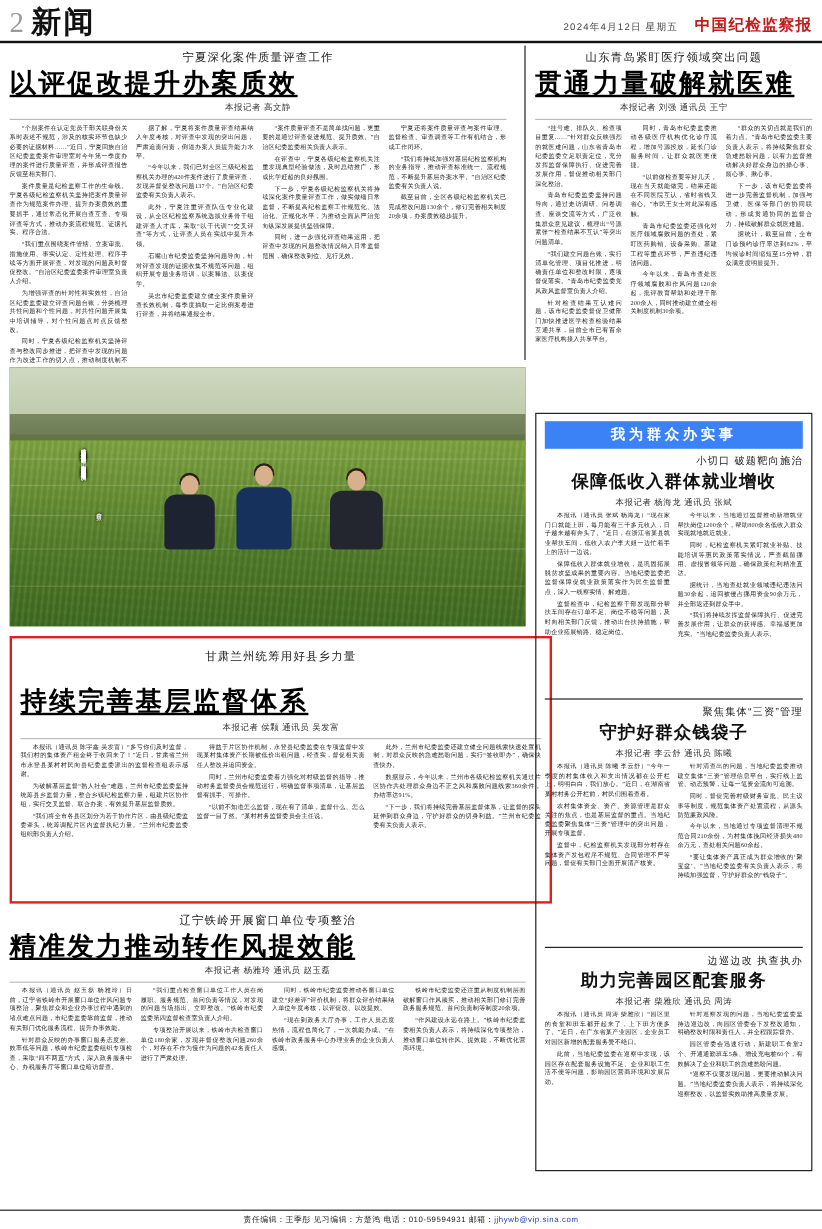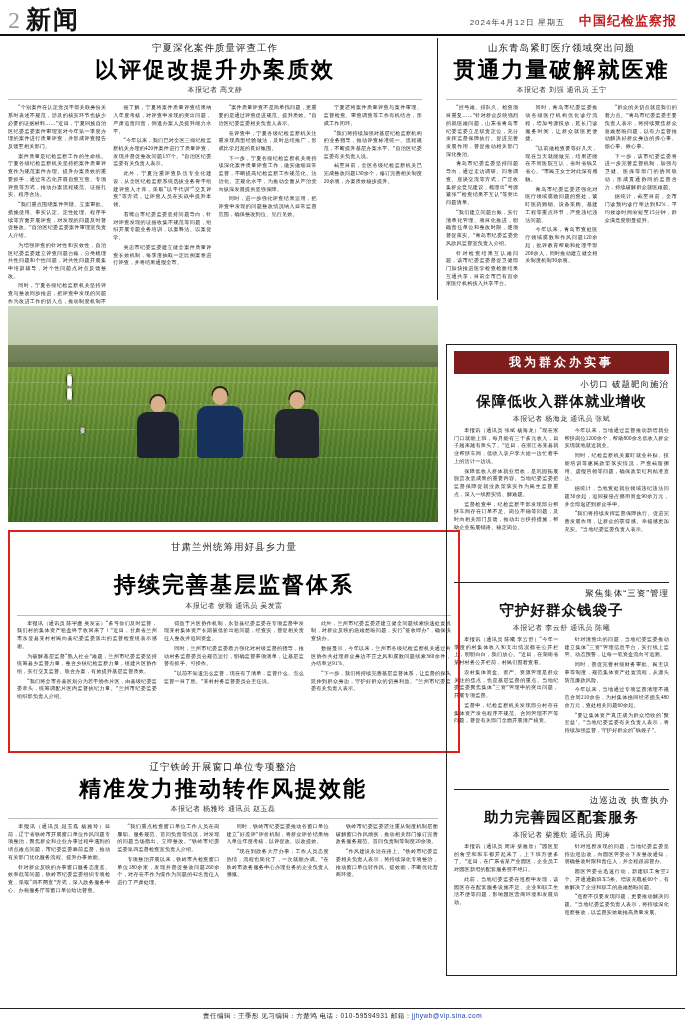--- a/index.html
+++ b/index.html
@@ -61,26 +61,26 @@
 
   
   .kicker {
     text-align: center;
     font-size: 9.5px;
     color: #222;
     letter-spacing: 1px;
     margin: 4px 0 2px 0;
   }
   .headline {
-    text-align: center;
     font-weight: bold;
     font-family: "Liberation Serif", serif;
     letter-spacing: 2px;
     color: #000;
     line-height: 1.15;
+    text-decoration: underline;
   }
   .h-main { font-size: 22px; margin: 1px 0 3px 0; }
   .h-med  { font-size: 22px; margin: 18px 0 3px 0; }
   .byline {
     text-align: center;
     font-size: 7px;
     color: #333;
     margin-bottom: 3px;
     letter-spacing: .5px;
   }
@@ -209,21 +209,21 @@
   
   .right-rail {
     position: absolute;
     left: 446px; top: 344px;
     width: 231px;
     border: 1px solid #222;
     padding: 6px 7px;
   }
   .rail-banner {
     text-align:center;
-    background:#7f1d1d;
+    background:#3b82f6;
     color:#fff;
     font-weight:bold;
     font-size: 12px;
     letter-spacing: 3px;
     padding: 3px 0;
     font-family:"Liberation Serif", serif;
     margin-bottom: 5px;
   }
   .rail-kicker {
     text-align:right; font-size:8.5px; color:#222; letter-spacing:1px; margin:3px 0 1px 0;

